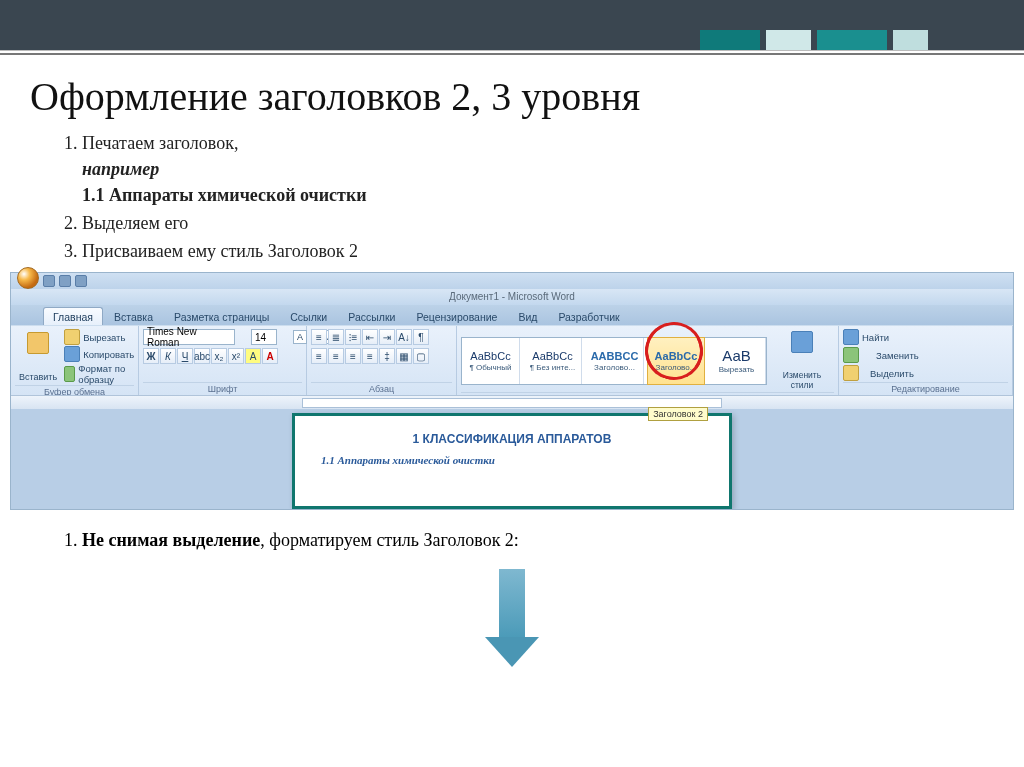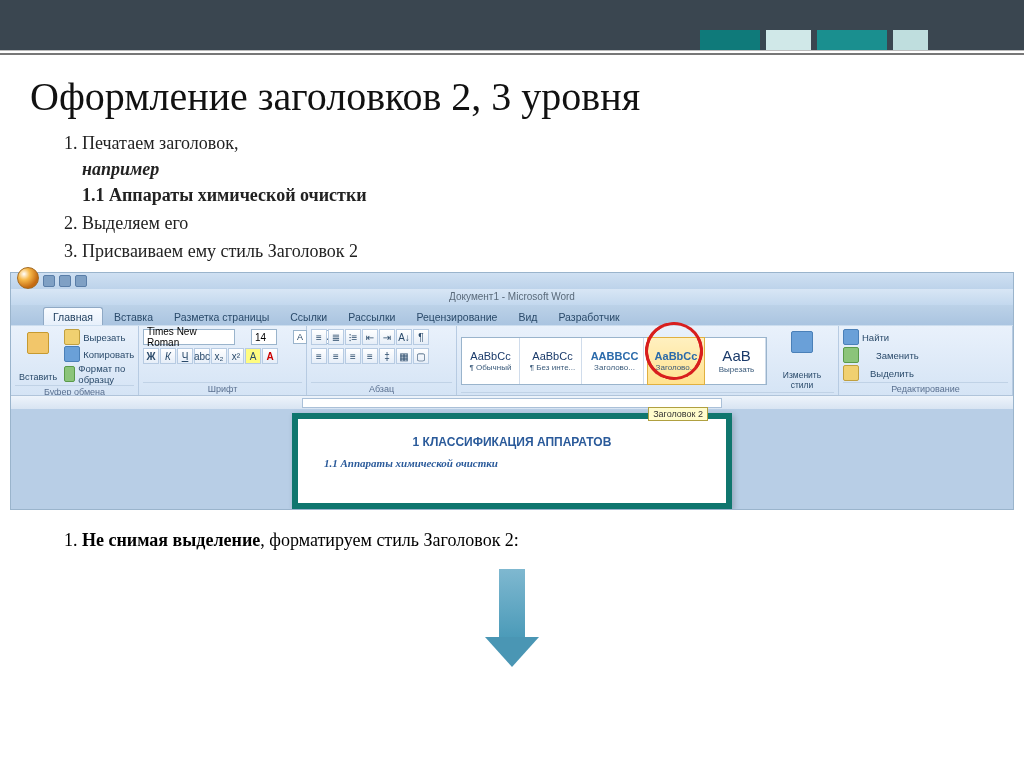--- a/index.html
+++ b/index.html
@@ -181,21 +181,21 @@
     background:#fffccc; border:1px solid #b0a040; padding:1px 4px;
     font-size:9px; color:#333; z-index:5;
   }
 
   .doc-area {
     background:#b8cee6; height:100px;
     display:flex; justify-content:center;
     overflow:hidden;
   }
   .page {
-    width:440px; background:#fff; border:6px solid #0f766e;
+    width:440px; background:#fff; border:3px solid #0f766e;
     margin-top:4px; padding: 16px 26px 8px 26px;
     box-shadow: 2px 2px 6px rgba(0,0,0,.2);
   }
   .page .h1 {
     text-align:center; font-weight:bold; color:#2a5a9a;
     font-family:Arial,sans-serif; font-size:12px;
   }
   .page .h2 {
     color:#2a5a9a; font-family:Georgia,serif; font-size:11px;
     font-weight:bold; font-style:italic; margin-top:8px;

